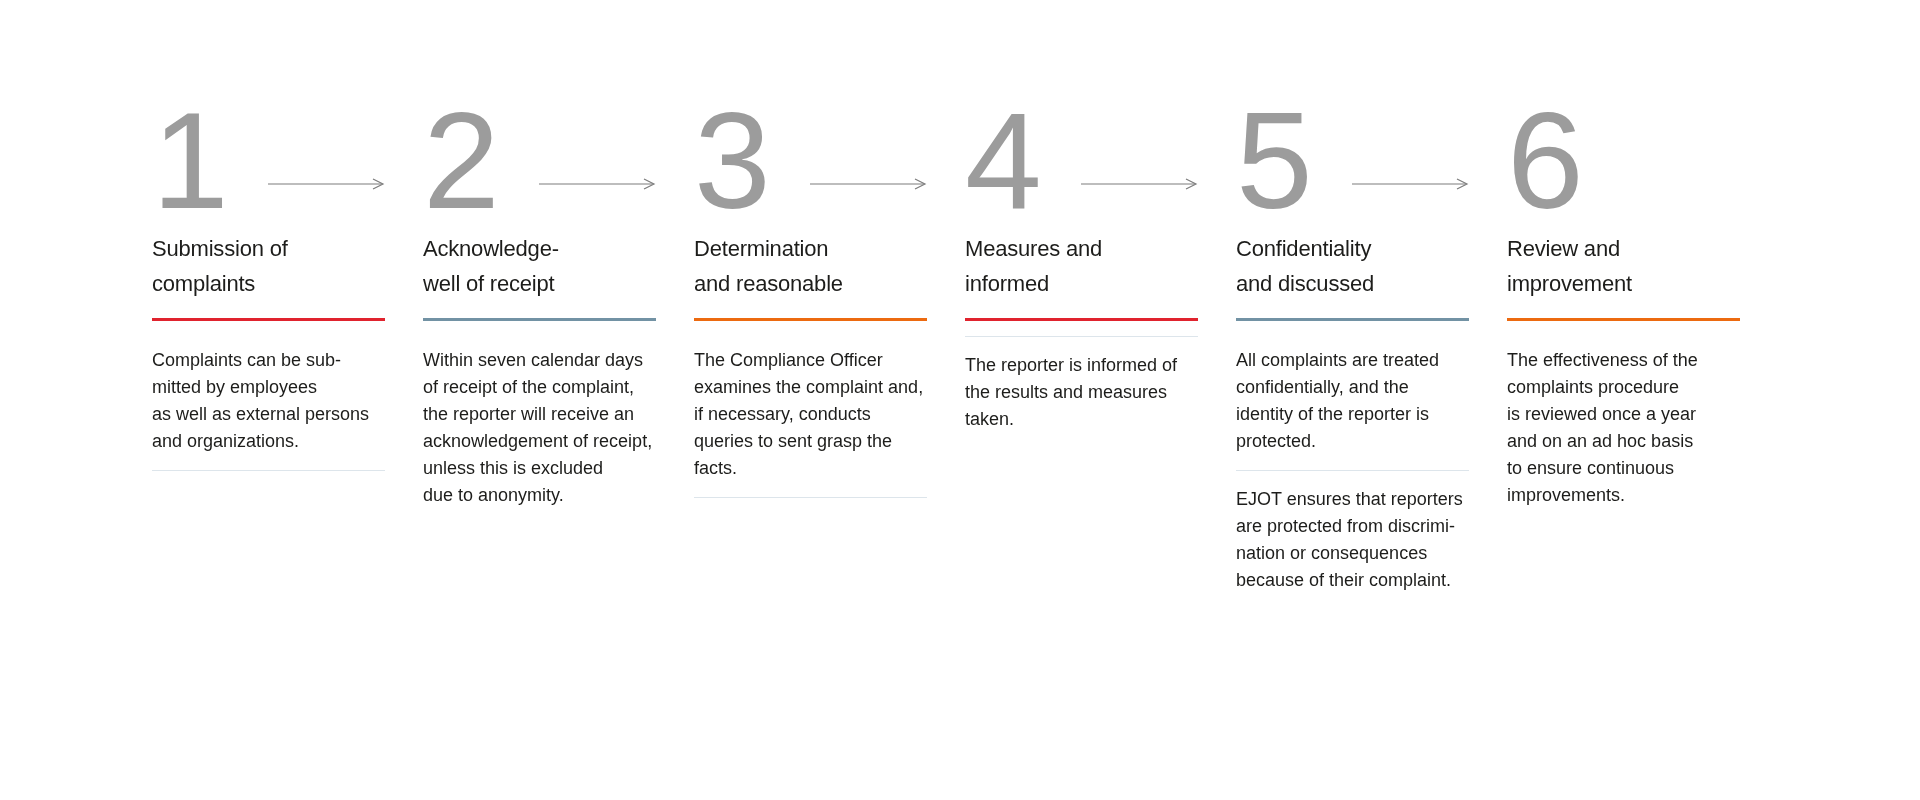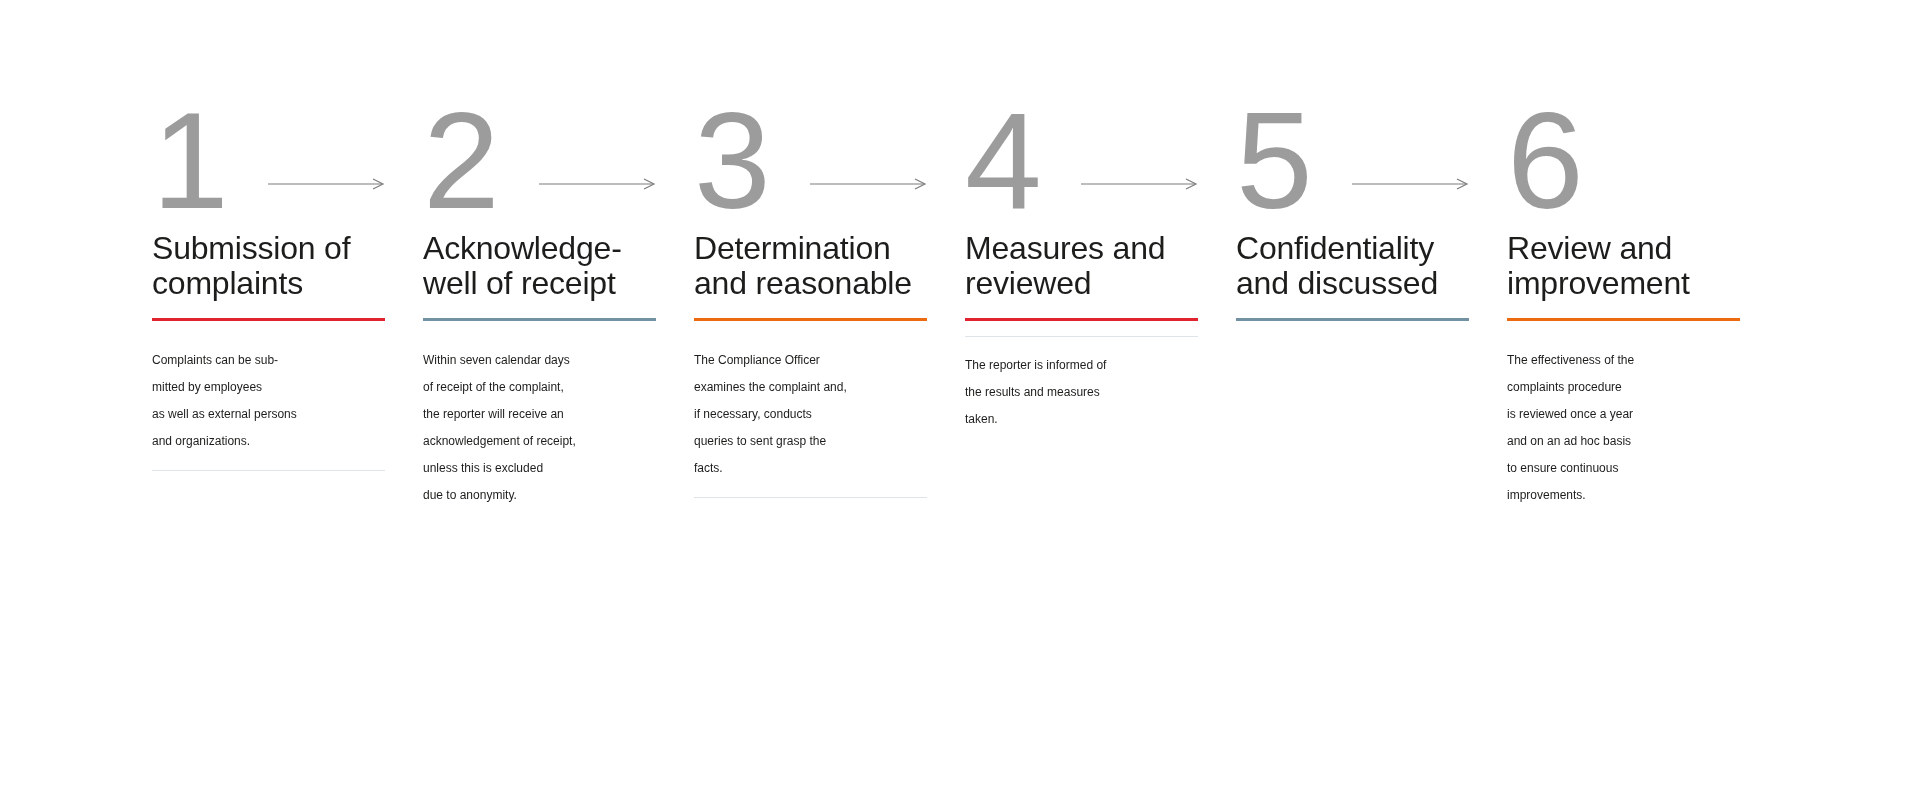--- a/index.html
+++ b/index.html
@@ -45,35 +45,35 @@
   .arrow {
     position: absolute;
     left: 116px;
     top: 72px;
     width: 118px;
     height: 14px;
     color: var(--arrow-gray);
   }
   .step-title {
     margin: 16px 0 0 0;
-    font-size: 32px;
+    font-size: 22px;
     line-height: 35px;
     font-weight: 400;
     letter-spacing: -0.2px;
     white-space: pre-line;
     color: var(--text-dark);
   }
   .accent-bar {
     margin-top: 17px;
     width: 233px;
     height: 3px;
   }
   .step-body p {
     margin: 0;
-    font-size: 12px;
+    font-size: 18px;
     line-height: 27px;
     white-space: pre-line;
     color: var(--text-dark);
   }
   .step-body p.first { margin-top: 26px; }
   .para-divider {
     width: 233px;
     height: 1px;
     background: var(--divider);
     margin: 15px 0;
@@ -141,39 +141,50 @@
       </div>
     </div>
 
     <div class="step">
       <div class="step-number">4</div>
       <svg class="arrow" viewBox="0 0 118 14">
         <line x1="0" y1="7" x2="114" y2="7" stroke="currentColor" stroke-width="1.2"></line>
         <path d="M105 2 L115 7 L105 12" fill="none" stroke="currentColor" stroke-width="1.2"></path>
       </svg>
       <h2 class="step-title">Measures and
-reviewed</h2>
+informed</h2>
       <div class="accent-bar" style="background: rgb(224, 35, 46);"></div>
       <div class="step-body">
         <div class="para-divider"></div>
         <p>The reporter is informed of
 the results and measures
 taken.</p>
       </div>
     </div>
 
     <div class="step">
       <div class="step-number">5</div>
       <svg class="arrow" viewBox="0 0 118 14">
         <line x1="0" y1="7" x2="114" y2="7" stroke="currentColor" stroke-width="1.2"></line>
         <path d="M105 2 L115 7 L105 12" fill="none" stroke="currentColor" stroke-width="1.2"></path>
       </svg>
       <h2 class="step-title">Confidentiality
 and discussed</h2>
       <div class="accent-bar" style="background: rgb(114, 146, 164);"></div>
+      <div class="step-body">
+        <p class="first">All complaints are treated
+confidentially, and the
+identity of the reporter is
+protected.</p>
+        <div class="para-divider"></div>
+        <p>EJOT ensures that reporters
+are protected from discrimi-
+nation or consequences
+because of their complaint.</p>
+      </div>
     </div>
 
     <div class="step">
       <div class="step-number">6</div>
       <h2 class="step-title">Review and
 improvement</h2>
       <div class="accent-bar" style="background: rgb(236, 106, 16);"></div>
       <div class="step-body">
         <p class="first">The effectiveness of the
 complaints procedure

